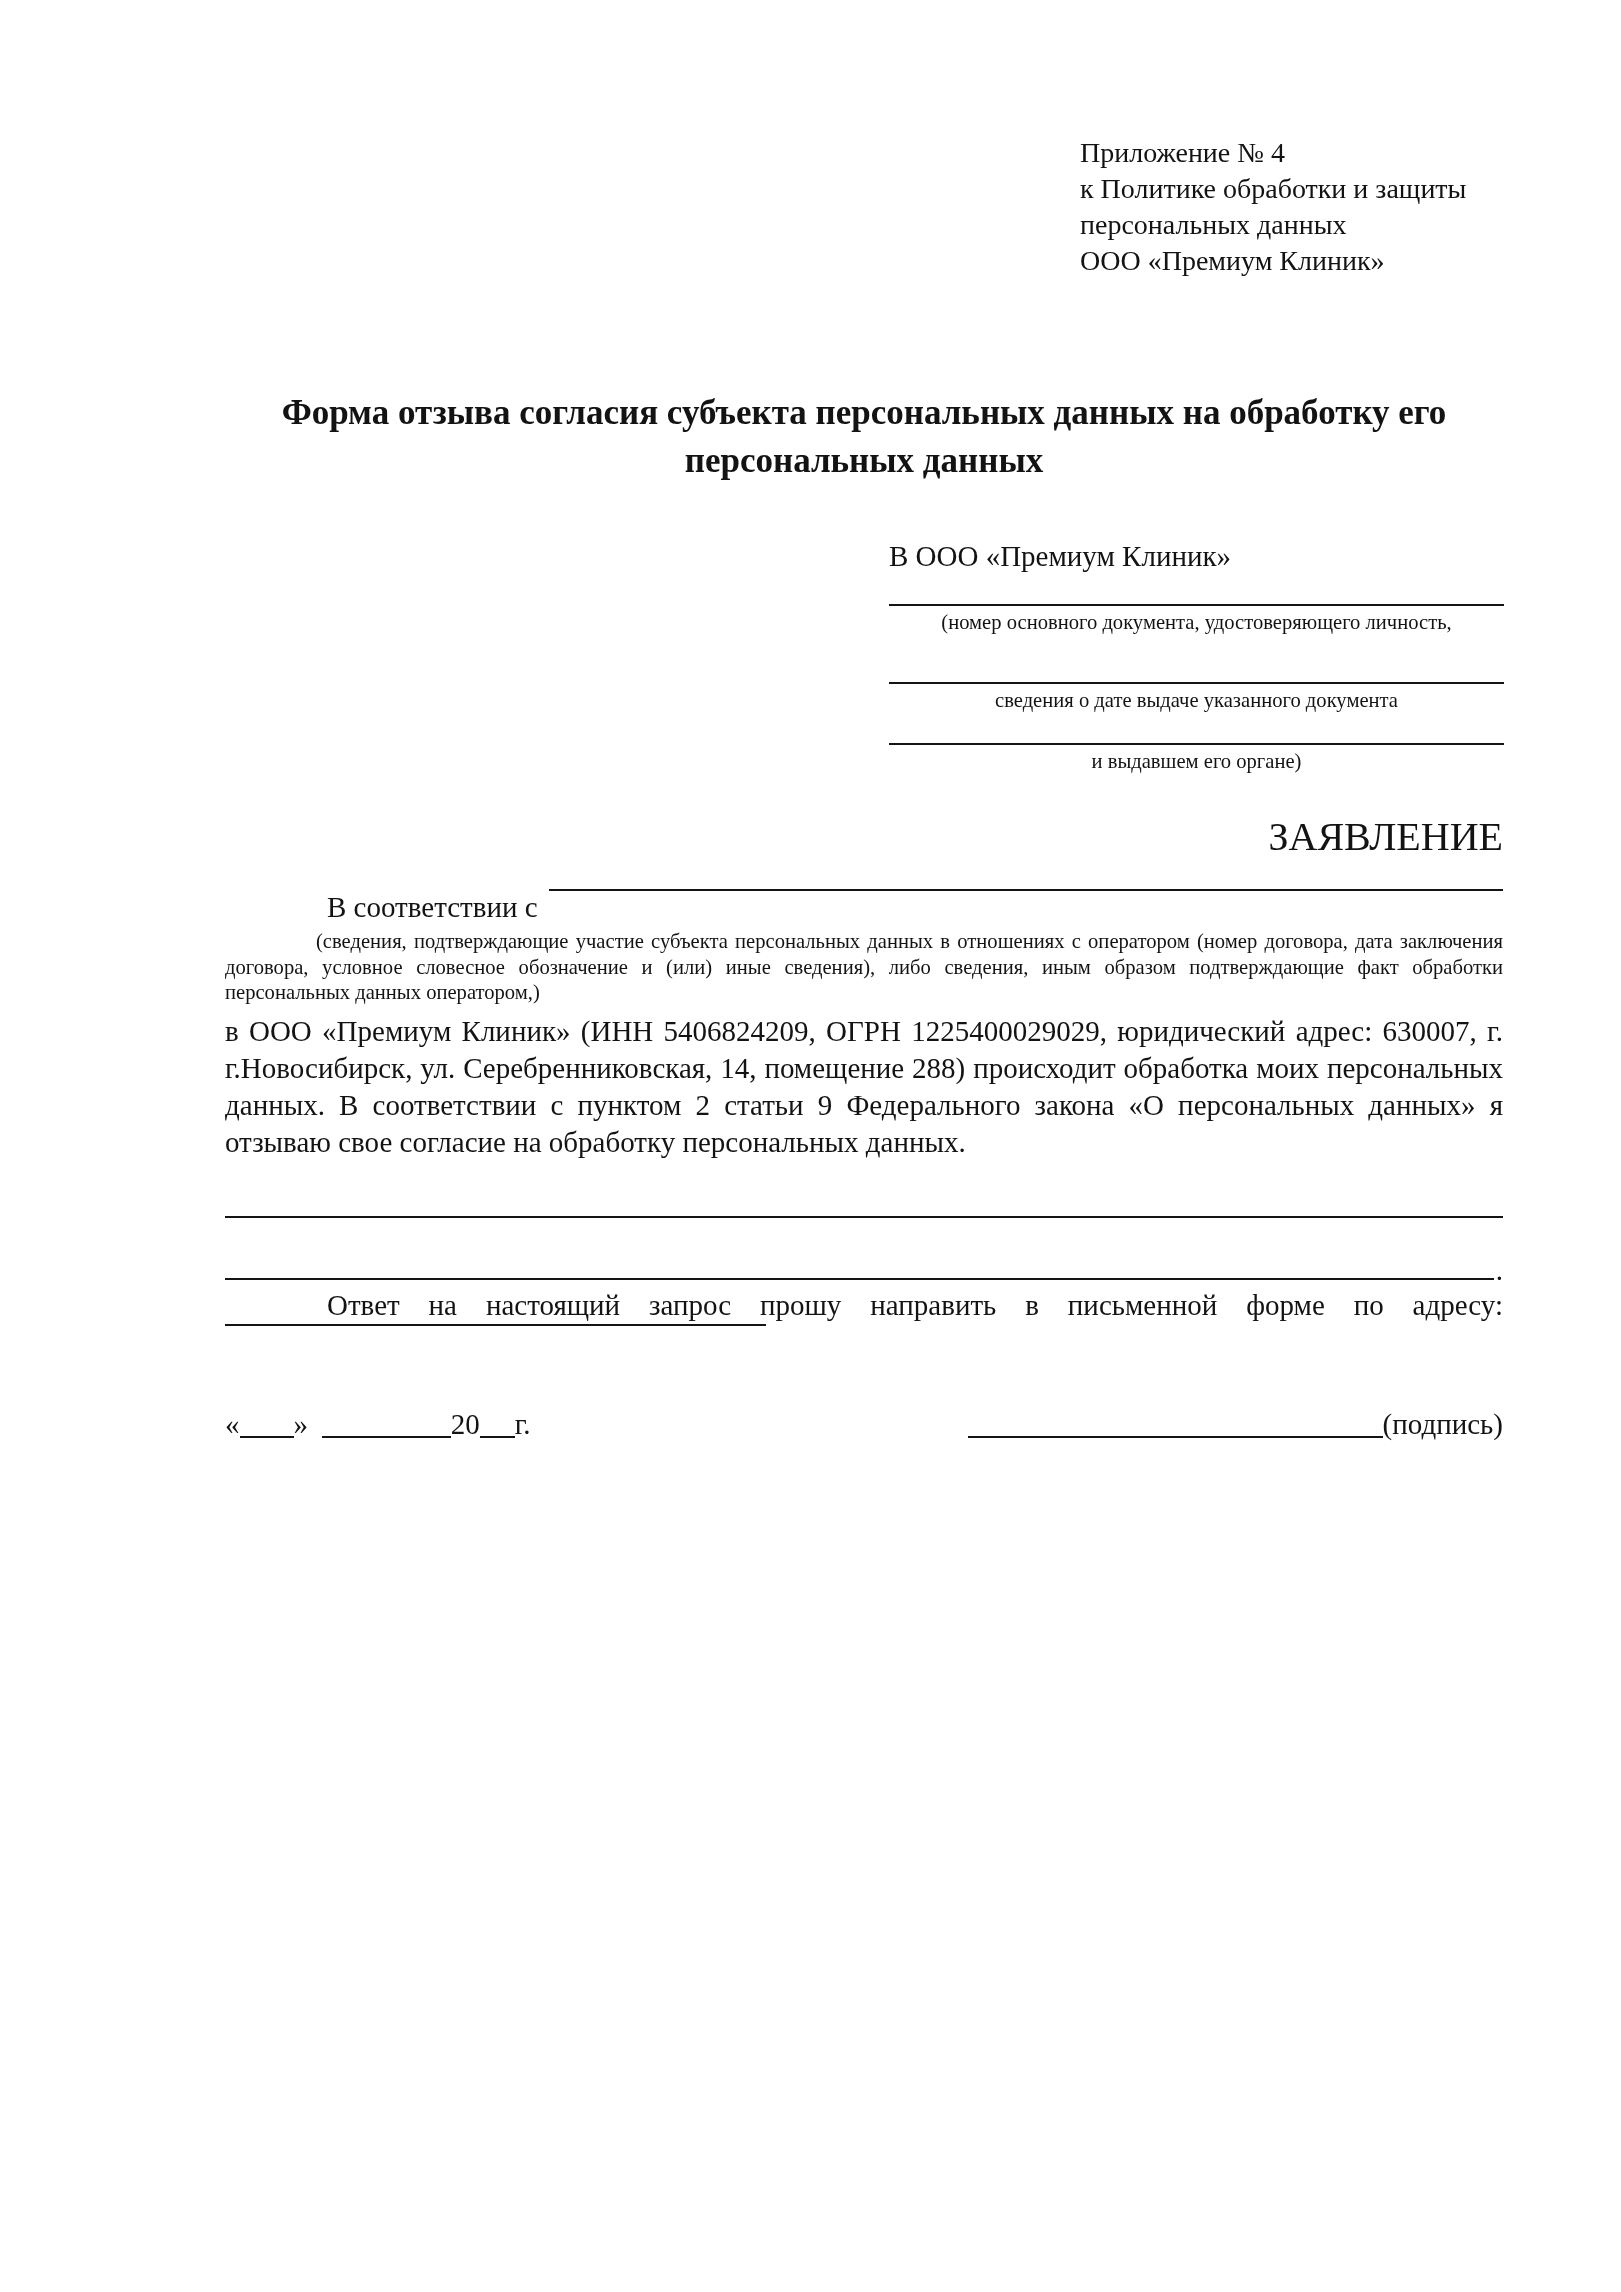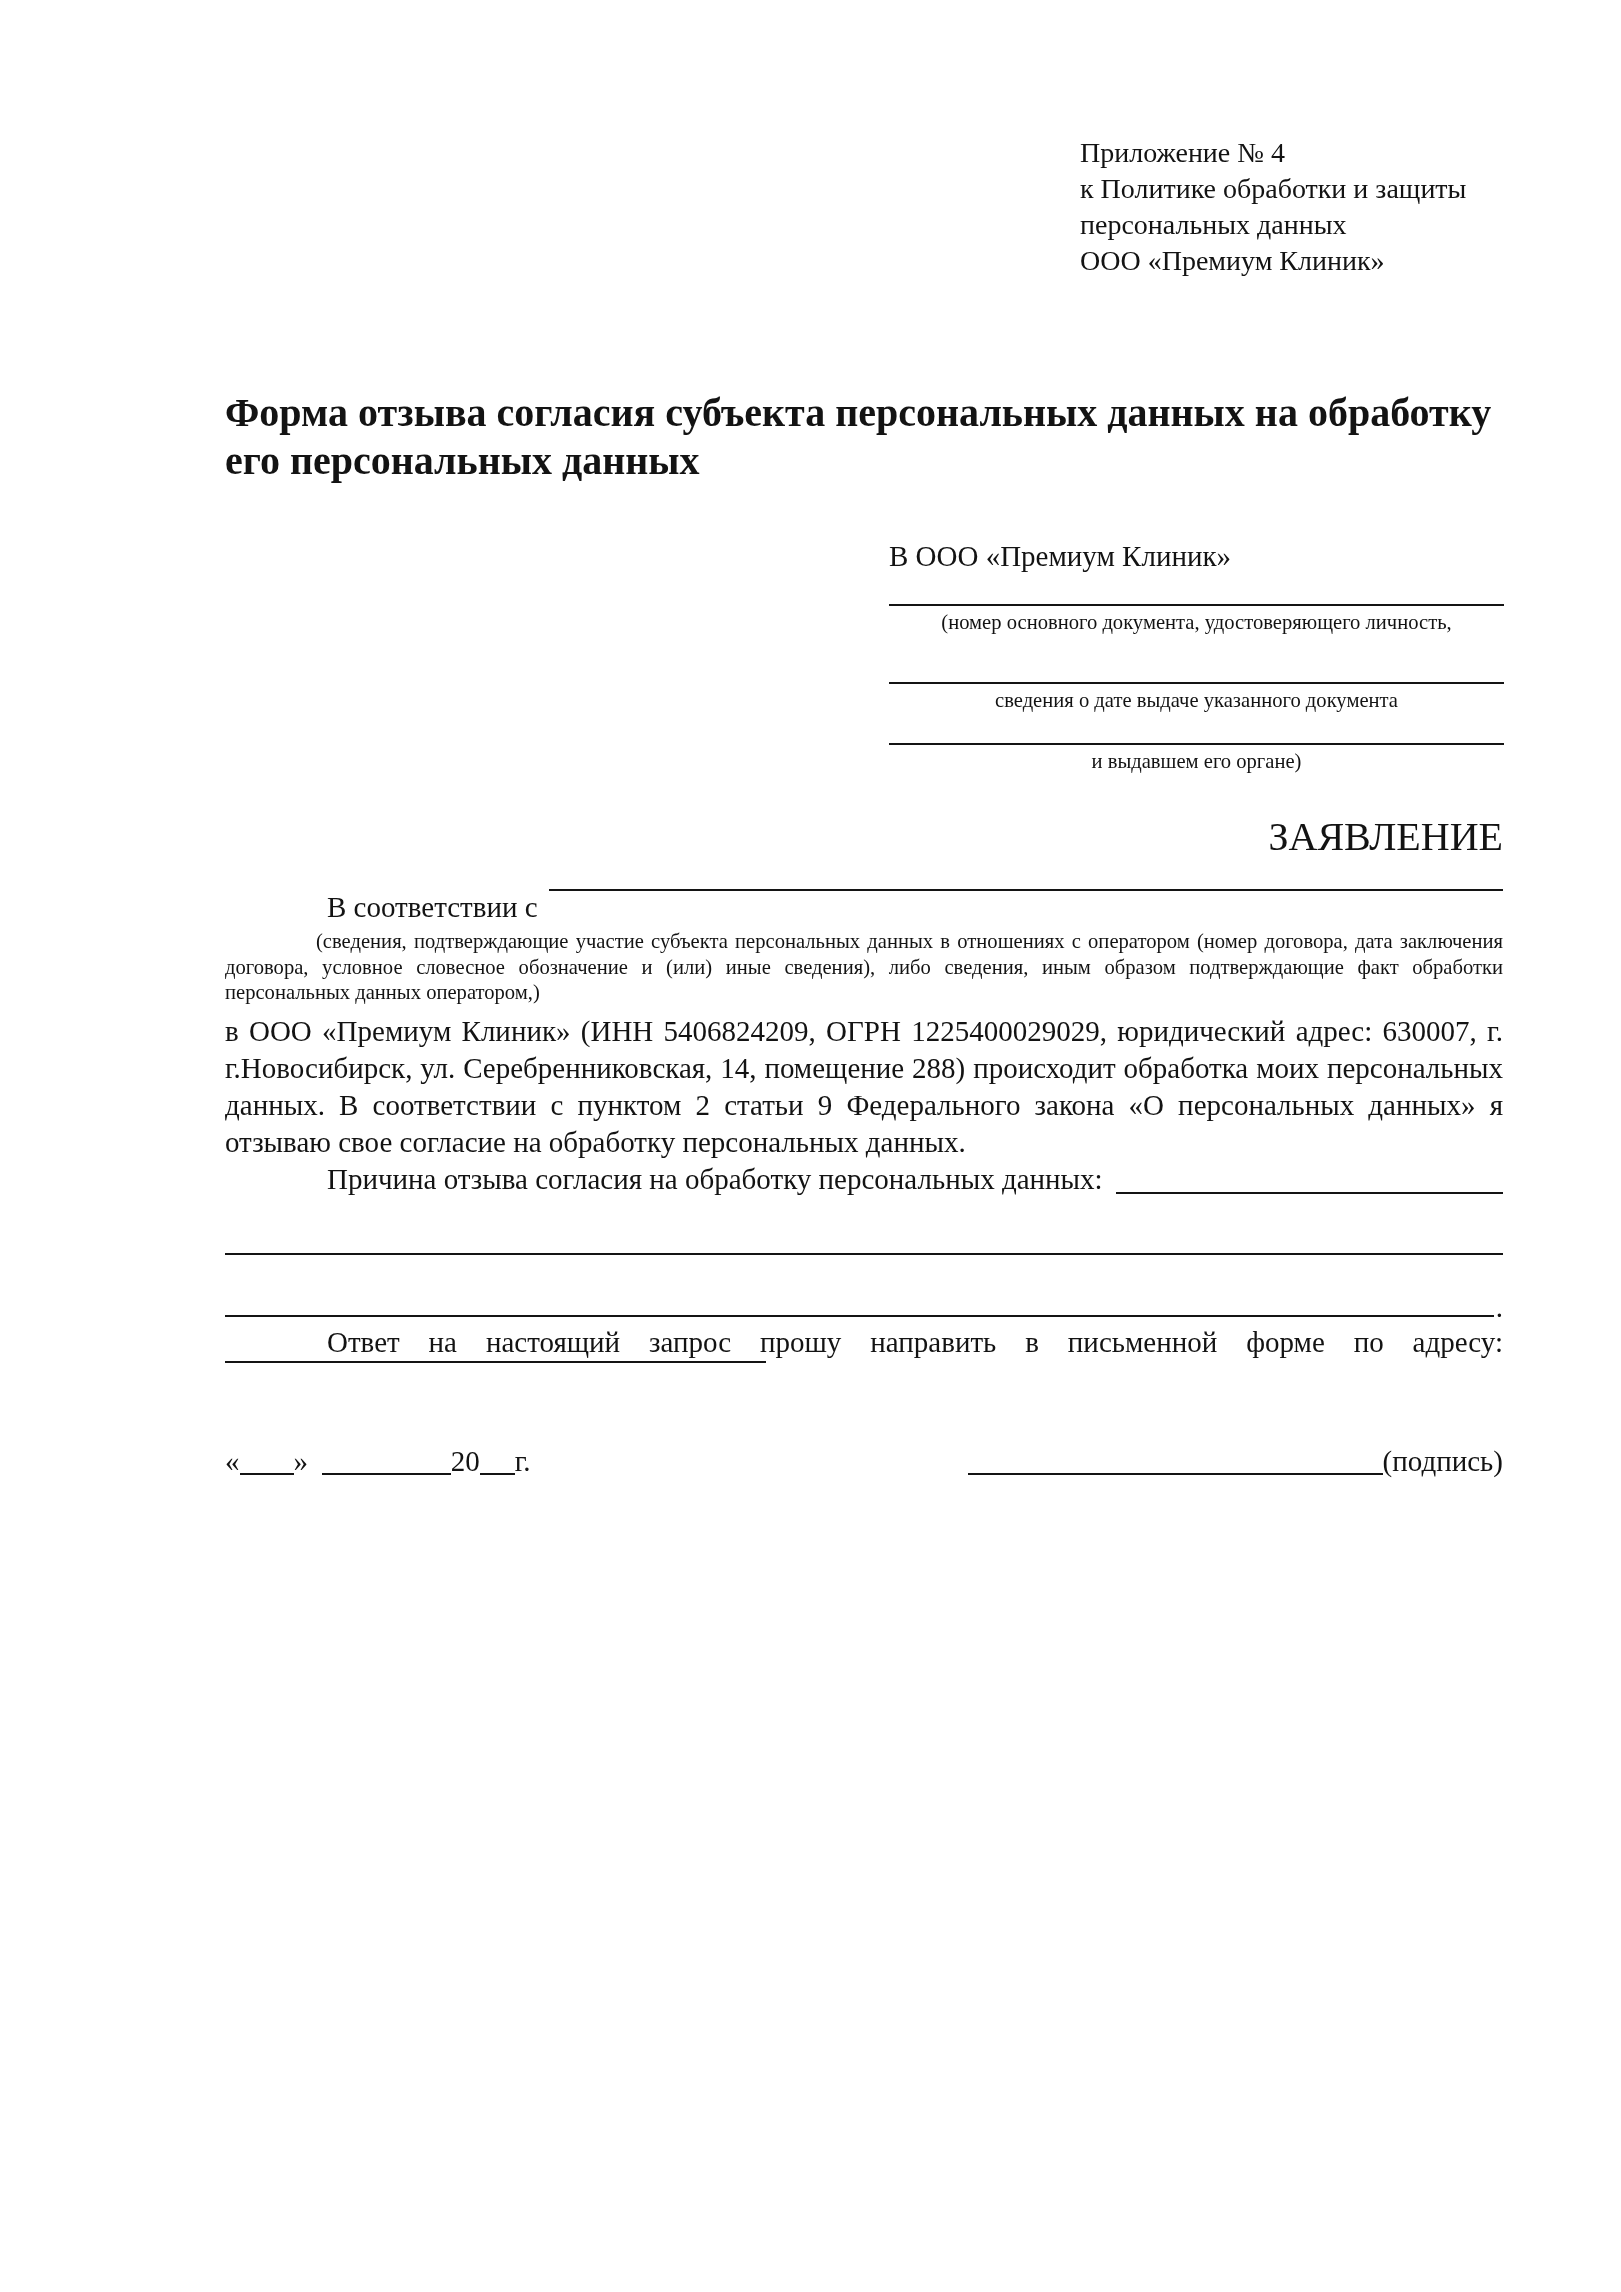--- a/index.html
+++ b/index.html
@@ -18,22 +18,22 @@
   
   .appendix {
     margin-left: 855px;
     font-size: 28px;
     line-height: 36px;
   }
 
   
   .doc-title {
     margin: 110px 0 0 0;
-    text-align: left;
-    font-size: 40px;
+    text-align: center;
+    font-size: 35px;
     line-height: 48px;
     font-weight: bold;
   }
 
   
   .addressee {
     margin-top: 53px;
     margin-left: 664px;
     width: 615px;
     font-size: 29px;
@@ -186,24 +186,20 @@
 
   <div class="accordance">
     <span class="prefix">В соответствии с</span>
     <span class="blank"></span>
   </div>
 
   <p class="footnote">(сведения, подтверждающие участие субъекта персональных данных в отношениях с оператором (номер договора, дата заключения договора, условное словесное обозначение и (или) иные сведения), либо сведения, иным образом подтверждающие факт обработки персональных данных оператором,)</p>
 
   <p class="main-par">в ООО «Премиум Клиник» (ИНН 5406824209, ОГРН 1225400029029, юридический адрес: 630007, г. г.Новосибирск, ул. Серебренниковская, 14, помещение 288) происходит обработка моих персональных данных. В соответствии с пунктом 2 статьи 9 Федерального закона «О персональных данных» я отзываю свое согласие на обработку персональных данных.</p>
 
-  <div class="reason">
-    <span class="prefix">Причина отзыва согласия на обработку персональных данных:</span>
-    <span class="blank"></span>
-  </div>
 
   <div class="rule-1"></div>
   <div class="rule-2-row">
     <span class="blank"></span>
     <span class="period">.</span>
   </div>
 
 
   <p class="reply-1">Ответ на настоящий запрос прошу направить в письменной форме по адресу:</p>
   <div class="reply-2">

